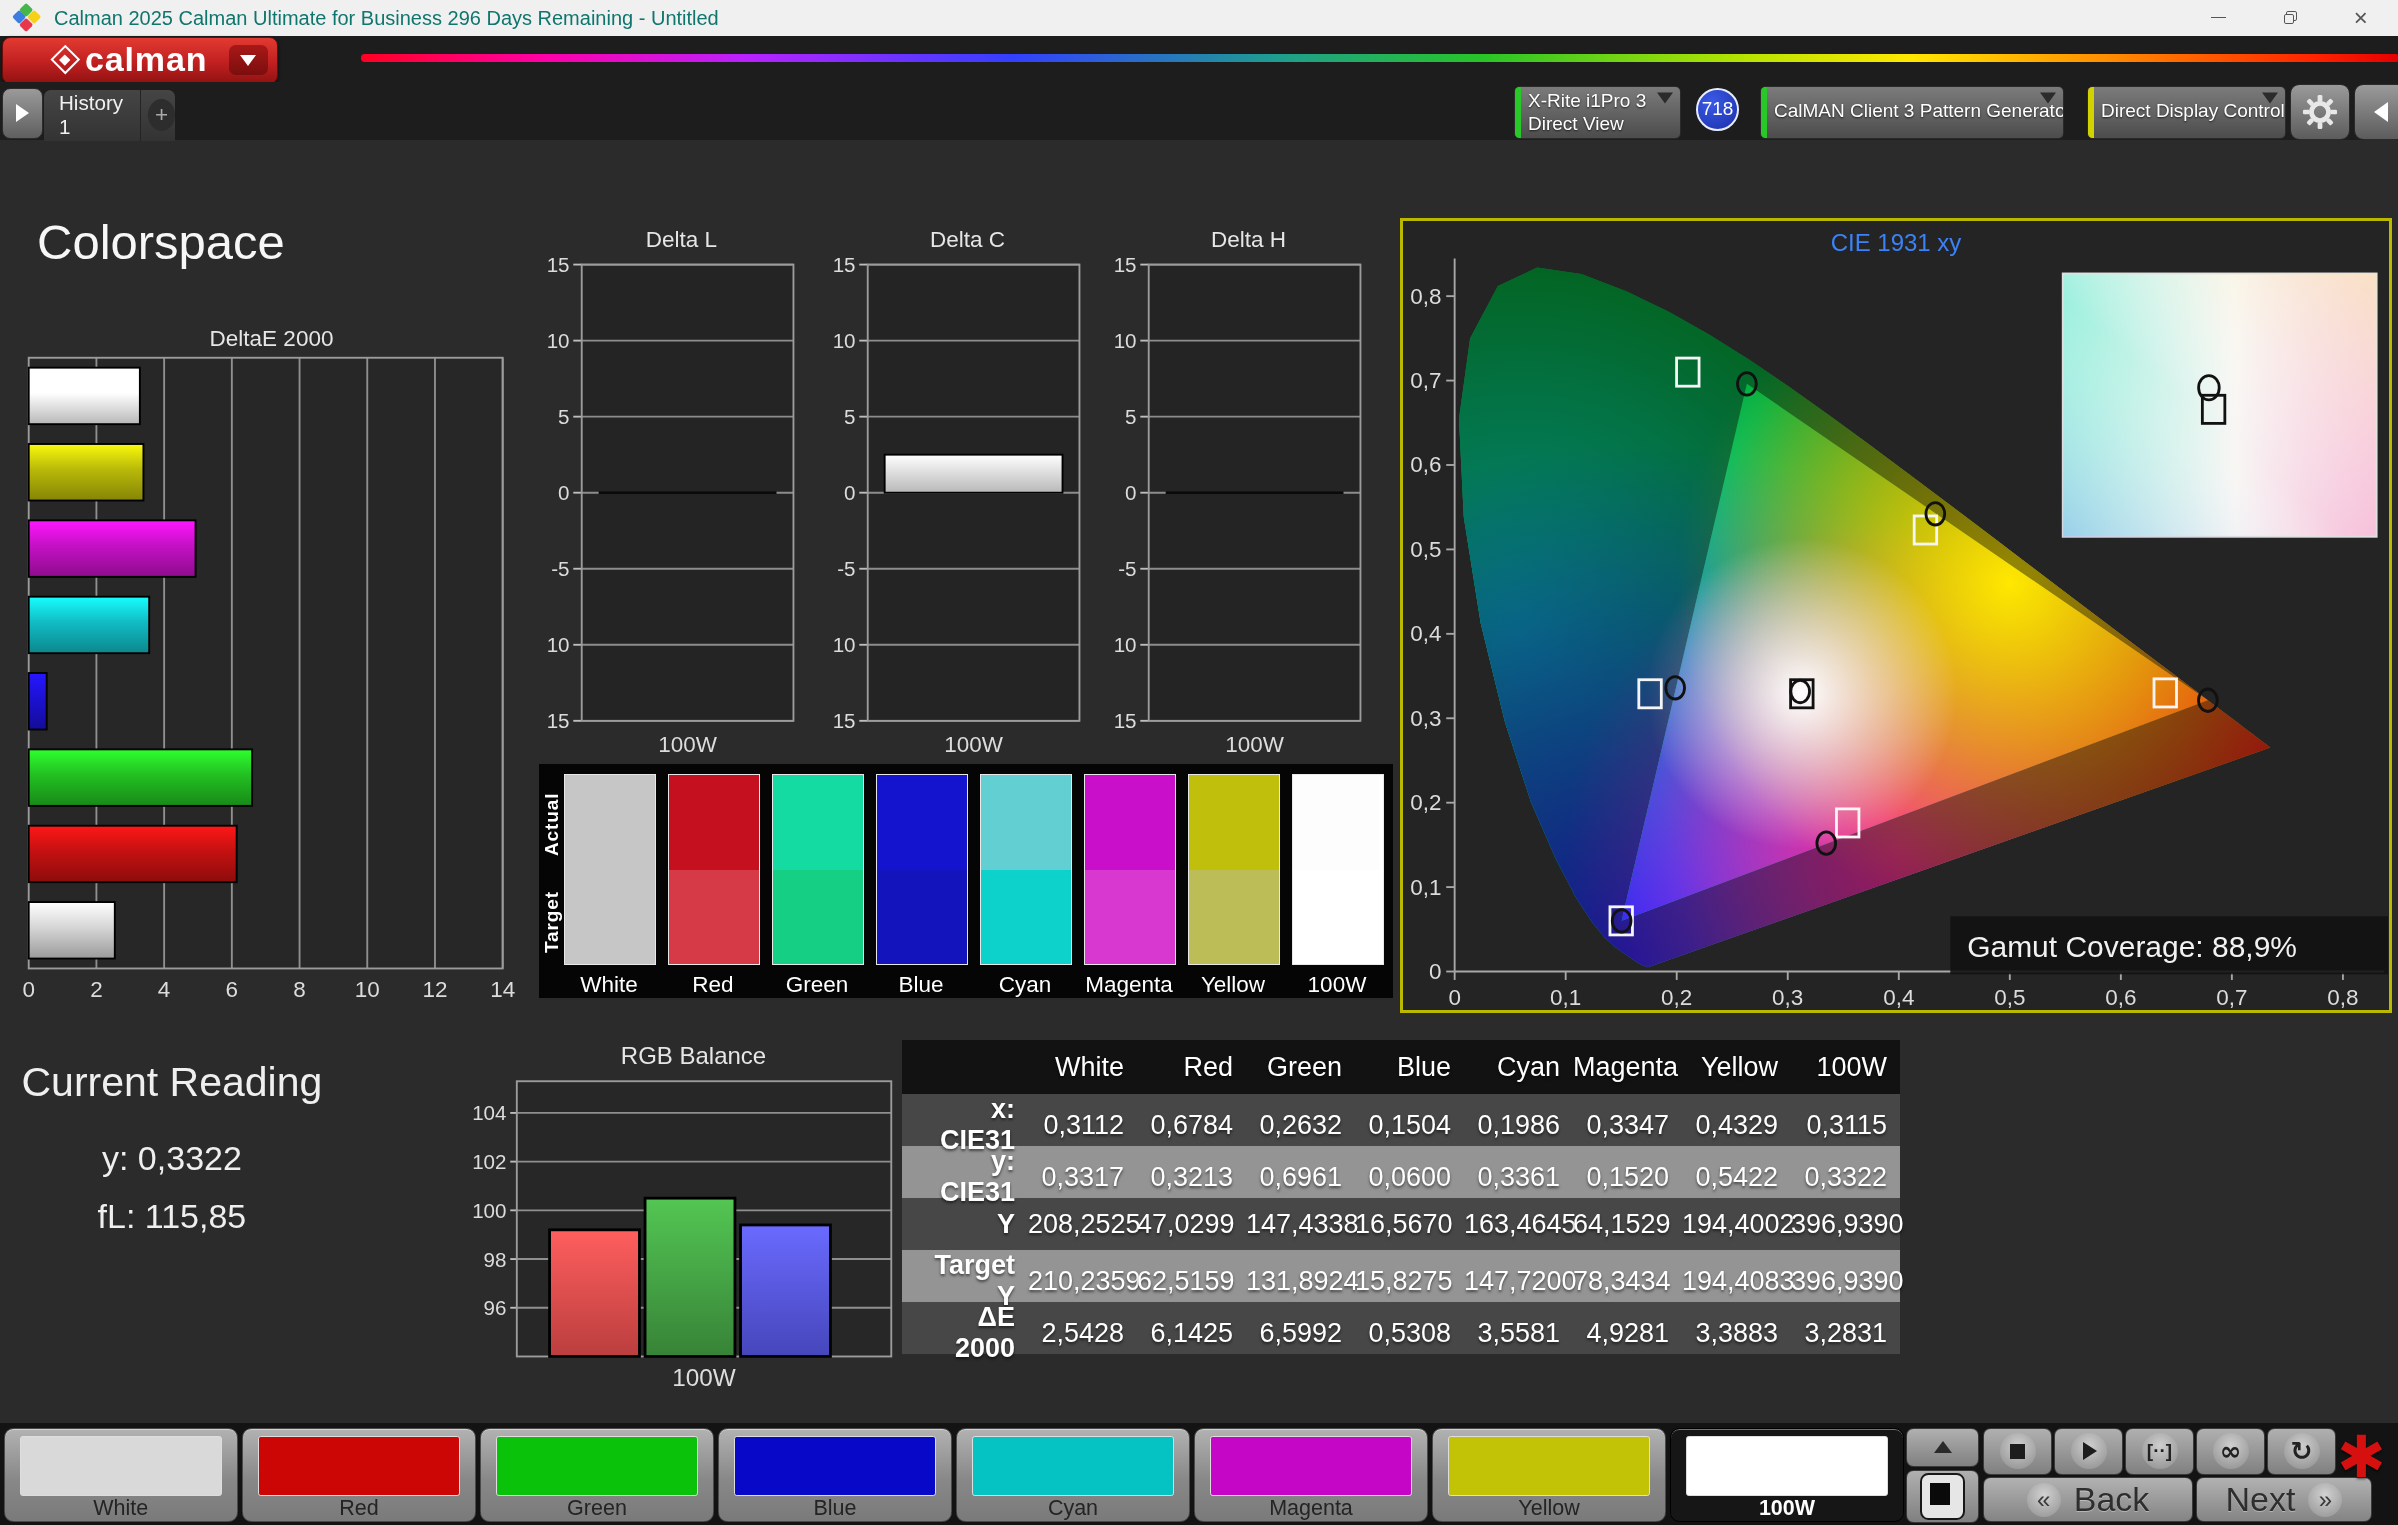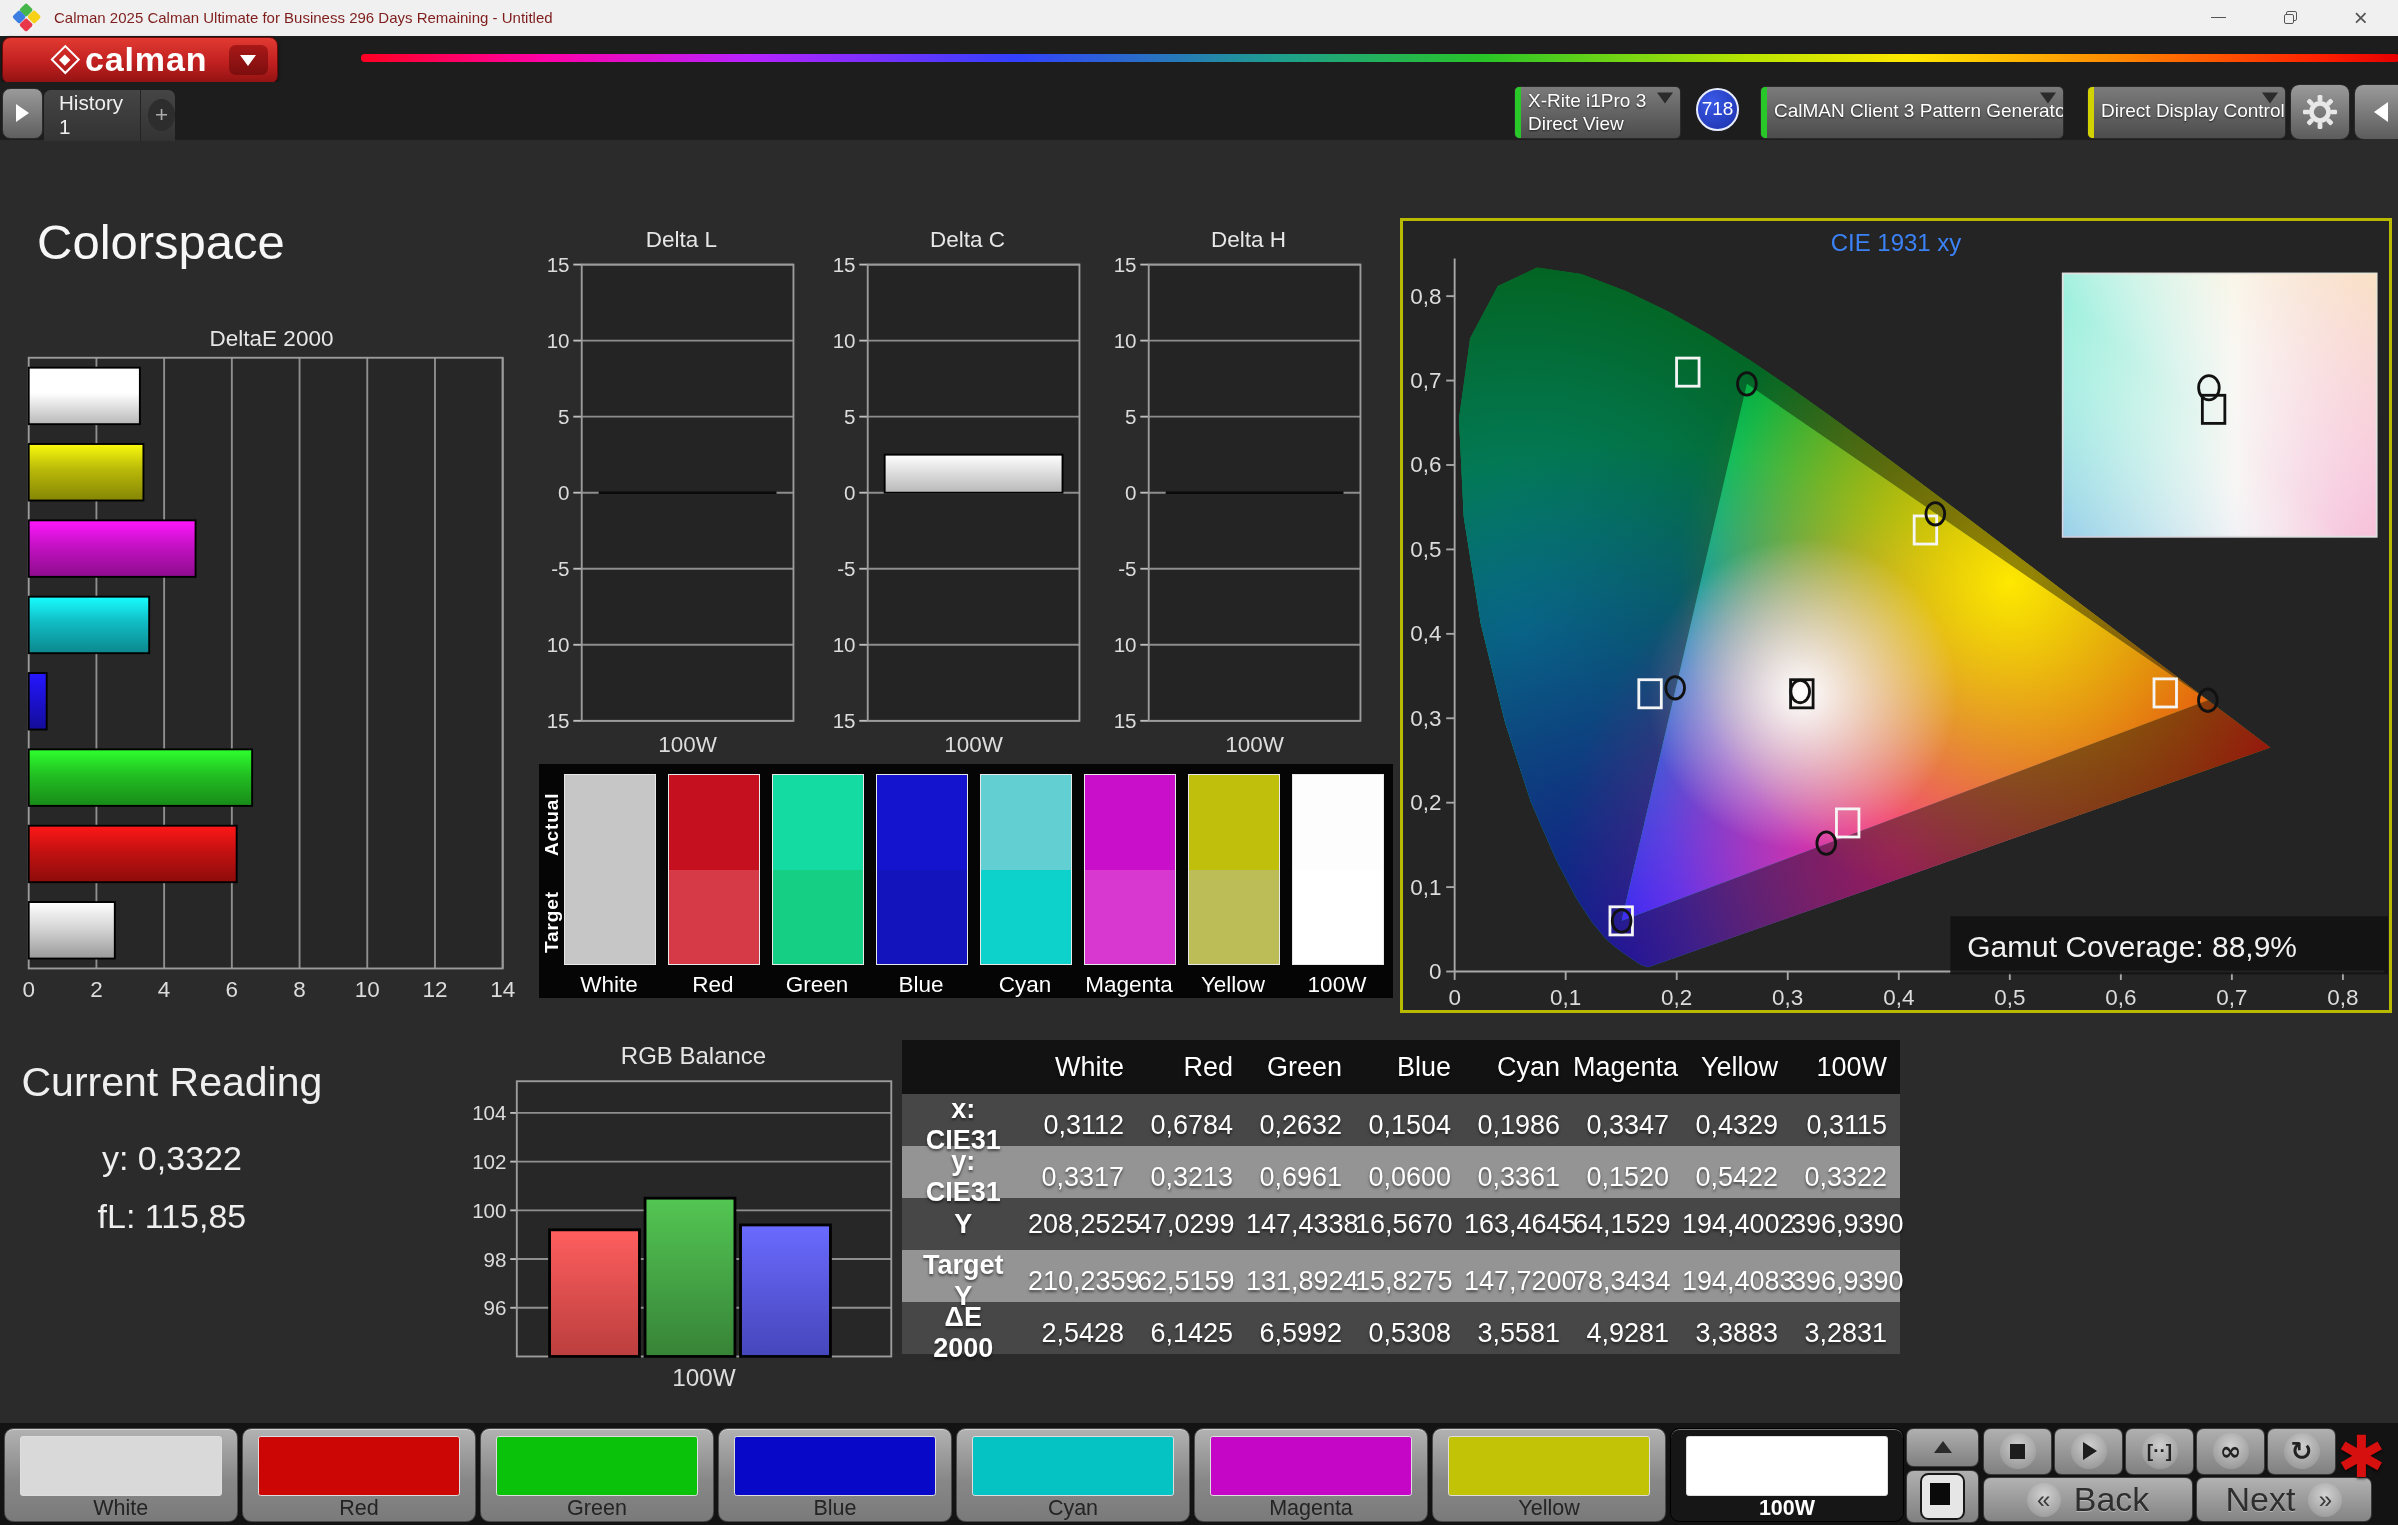--- a/index.html
+++ b/index.html
@@ -8,21 +8,21 @@
   .abs{position:absolute;}
 
   
   .titlebar{position:absolute;left:0;top:0;width:2399px;height:36px;background:#f0f0f0;border-bottom:0.9px solid #d8d8d8;}
   .title-icon{position:absolute;left:13px;top:3.7px;width:28px;height:28px;}
   .title-icon i{position:absolute;width:10.3px;height:10.3px;transform:rotate(45deg);border-radius:1.9px;}
   .ti-top{left:8.4px;top:0.9px;background:#45b649;}
   .ti-right{left:16px;top:8.4px;background:#f7d117;}
   .ti-left{left:0.9px;top:8.4px;background:#3b7de0;}
   .ti-bottom{left:8.4px;top:16px;background:#e8374a;}
-  .title-text{position:absolute;left:54px;top:0;height:36px;line-height:36px;font-size:15px;color:#7f1d1d;}
+  .title-text{position:absolute;left:54px;top:0;height:36px;line-height:36px;font-size:20px;color:#0f766e;}
   .win-btn{position:absolute;top:0;width:54px;height:35px;display:flex;align-items:center;justify-content:center;}
   .win-min{right:154px;}
   .win-min i{display:block;width:15px;height:0;border-top:1.9px solid #555;}
   .win-restore{right:82px;}
   .wr-outer{position:relative;width:13px;height:13px;}
   .wr-back{position:absolute;left:2.8px;top:0;width:10.3px;height:10.3px;border:1.9px solid #555;border-radius:1.9px;box-sizing:border-box;}
   .wr-front{position:absolute;left:0;top:2.8px;width:10.3px;height:10.3px;border:1.9px solid #555;border-radius:1.9px;background:#f0f0f0;box-sizing:border-box;}
   .win-close{right:11.2px;font-size:24px;color:#555;}
 
   
@@ -102,21 +102,21 @@
   .cr-title{font-size:41px;margin-bottom:22.5px;}
   .cr-line{font-size:34px;line-height:58px;}
 
   
   #measurement-table{position:absolute;left:902px;top:1040px;color:#fff;}
   .mt-row{display:grid;grid-template-columns:126px repeat(8,109px);align-items:center;}
   .mt-head{height:54px;background:#121212;}
   .mt-dark{height:52px;background:#474747;}
   .mt-light{height:52px;background:#949494;}
   .mt-cell{font-size:27px;text-align:right;padding-right:13px;text-shadow:0 1.9px 2.8px rgba(0,0,0,.55);}
-  .mt-label{text-align:center;padding-left:9.4px;font-weight:700;}
+  .mt-label{text-align:right;padding-left:9.4px;font-weight:700;}
 
   
   .bottom-bar{position:absolute;left:0;top:1423px;width:2399px;height:102px;background:#131313;}
   .pbtn{position:absolute;top:4.7px;width:232px;height:92px;border-radius:9.4px;border:0.9px solid #4a4a4a;
      background:linear-gradient(#b2b2b2,#888 55%,#7a7a7a);box-shadow:inset 0 0.9px 0 rgba(255,255,255,.4);}
   .pbtn-swatch{position:absolute;left:15px;top:7.5px;width:202px;height:60px;border:1.9px solid #dedede;border-radius:2.8px;box-sizing:border-box;}
   .pbtn-label{position:absolute;left:0;top:67px;width:100%;text-align:center;font-size:21.5px;color:#242424;}
   .pbtn.selected{background:#161616;border-color:#000;}
   .pbtn.selected .pbtn-label{color:#fff;font-weight:700;}
   .ctl{position:absolute;border-radius:7.5px;background:linear-gradient(#b0b0b0,#808080);border:0.9px solid #3a3a3a;

